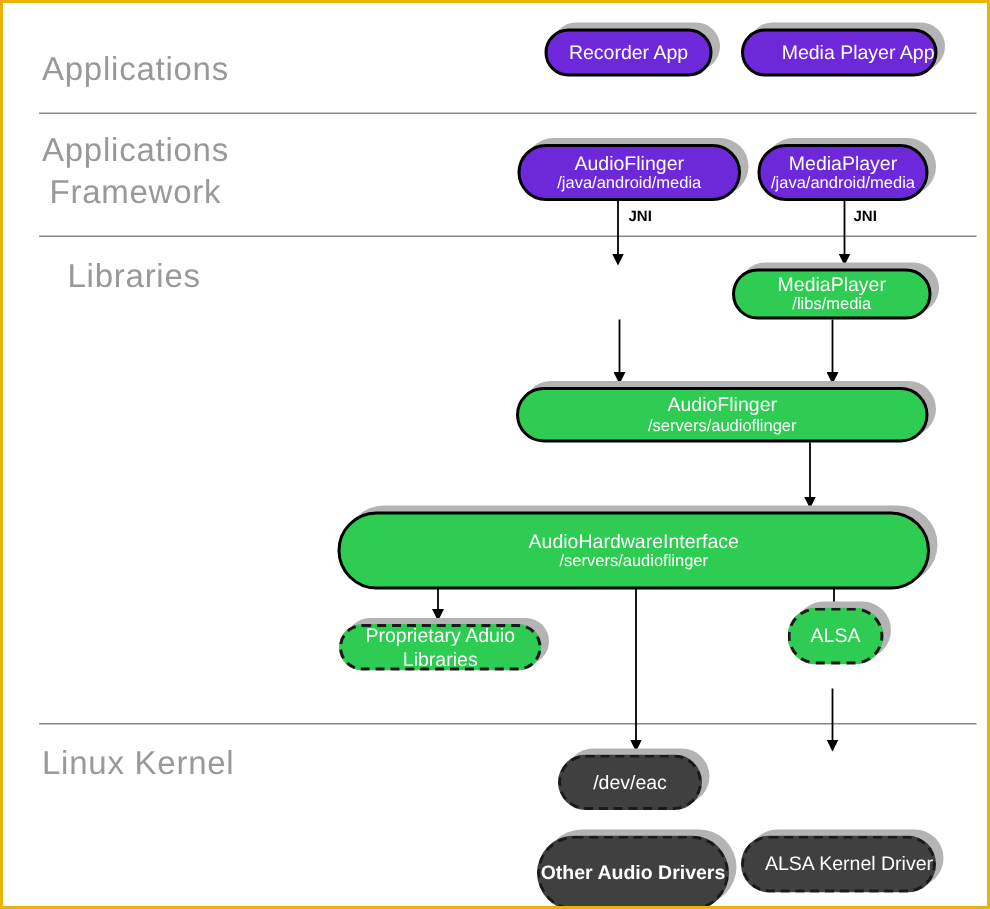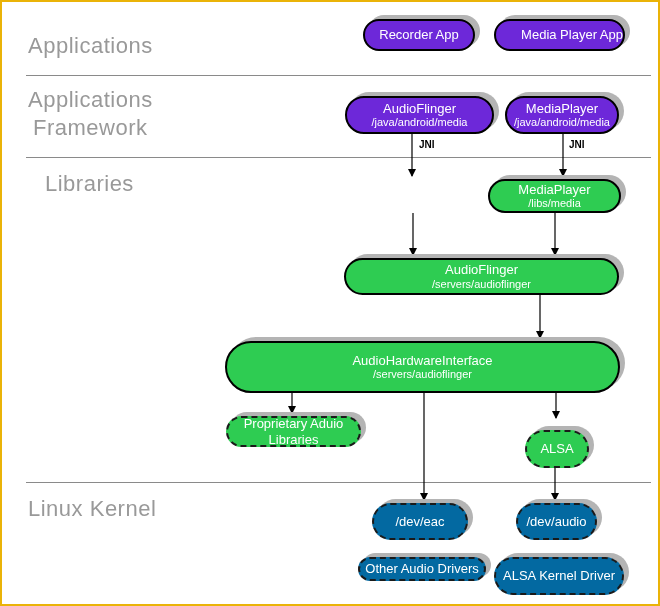--- a/index.html
+++ b/index.html
@@ -14,21 +14,21 @@
   }
   .divider{position:absolute;left:24px;width:625px;height:1px;background:#8a8a8a;}
   .arrows{position:absolute;left:0;top:0;pointer-events:none;}
   .pill{
     position:absolute;display:flex;flex-direction:column;align-items:center;justify-content:center;
     box-sizing:border-box;border-radius:999px;color:#fff;text-align:center;
     border:2px solid #000;box-shadow:5px -4px 0 #b4b4b4;line-height:1.2;white-space:nowrap;
   }
   .pill.blue{background:#6d28d9;}
   .pill.green{background:#2ecc52;}
-  .pill.red{background:#0369a1;}
+  .pill.red{background:#404040;}
   .pill.dashed{border:2px dashed #1a1a1a;}
   .pill .t{font-size:13px;}
   .pill .s{font-size:11px;}
   .jni{position:absolute;font-size:10px;font-weight:bold;color:#000;}
 </style>
 </head>
 <body>
 
 <div class="canvas">
 
@@ -100,30 +100,27 @@
   <div class="pill green" style="left:223px;top:339px;width:395px;height:52px;">
     <span class="t">AudioHardwareInterface</span>
     <span class="s">/servers/audioflinger</span>
   </div>
 
   <div class="pill green dashed" style="left:224px;top:414px;width:135px;height:31px;">
     <span class="t">Proprietary Aduio</span>
     <span class="t">Libraries</span>
   </div>
 
-  <div class="pill green dashed" style="left:523px;top:428px;width:64px;height:38px;">
+  <div class="pill green dashed" style="left:523px;top:403px;width:64px;height:38px;">
     <span class="t">ALSA</span>
   </div>
 
   <div class="pill red dashed" style="left:370px;top:501px;width:96px;height:37px;">
     <span class="t">/dev/eac</span>
   </div>
-  <div class="pill red dashed" style="left:514px;top:501px;width:81px;height:37px;">
-    <span class="t">/dev/audio</span>
-  </div>
-  <div class="pill red dashed" style="left:356px;top:555px;width:128px;height:24px;">
+  <div class="pill red dashed" style="left:356px;top:555px;width:128px;height:50px;font-weight:bold;">
     <span class="t">Other Audio Drivers</span>
   </div>
-  <div class="pill red dashed" style="left:492px;top:555px;width:130px;height:38px;">
+  <div class="pill red dashed" style="left:492px;top:555px;width:130px;height:38px;align-items:flex-end;">
     <span class="t">ALSA Kernel Driver</span>
   </div>
 
 </div>
 
 </body></html>

